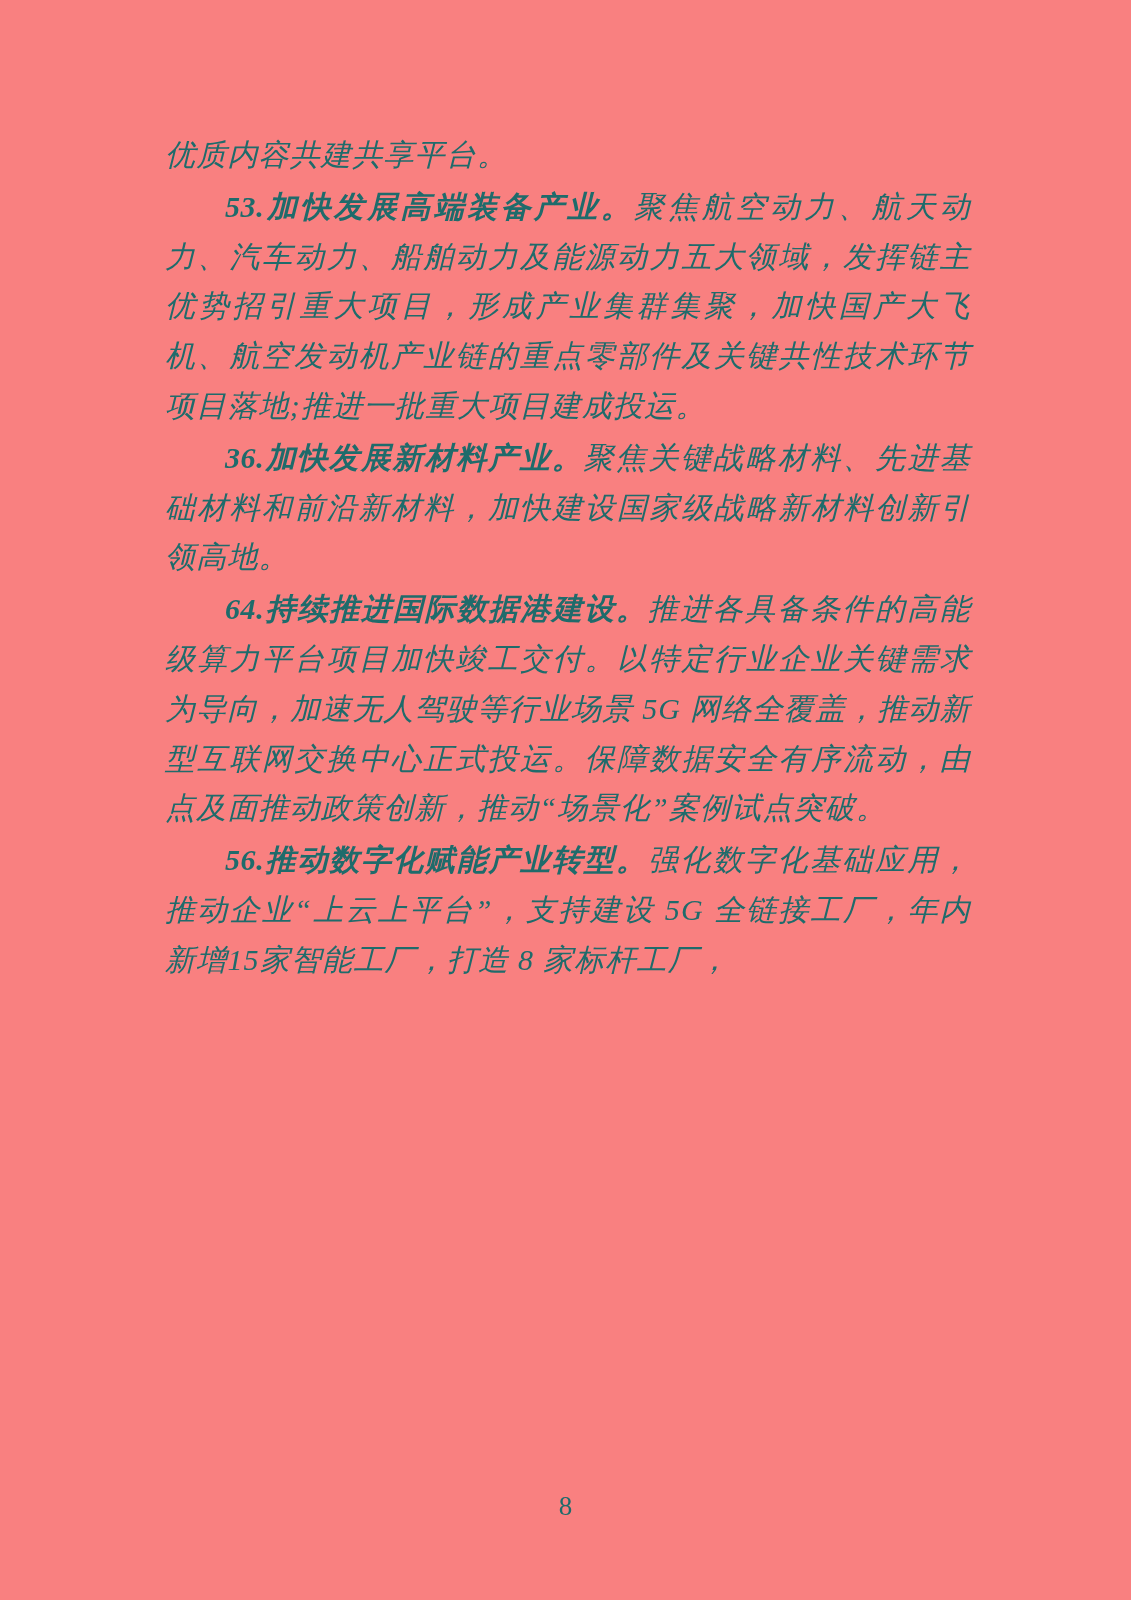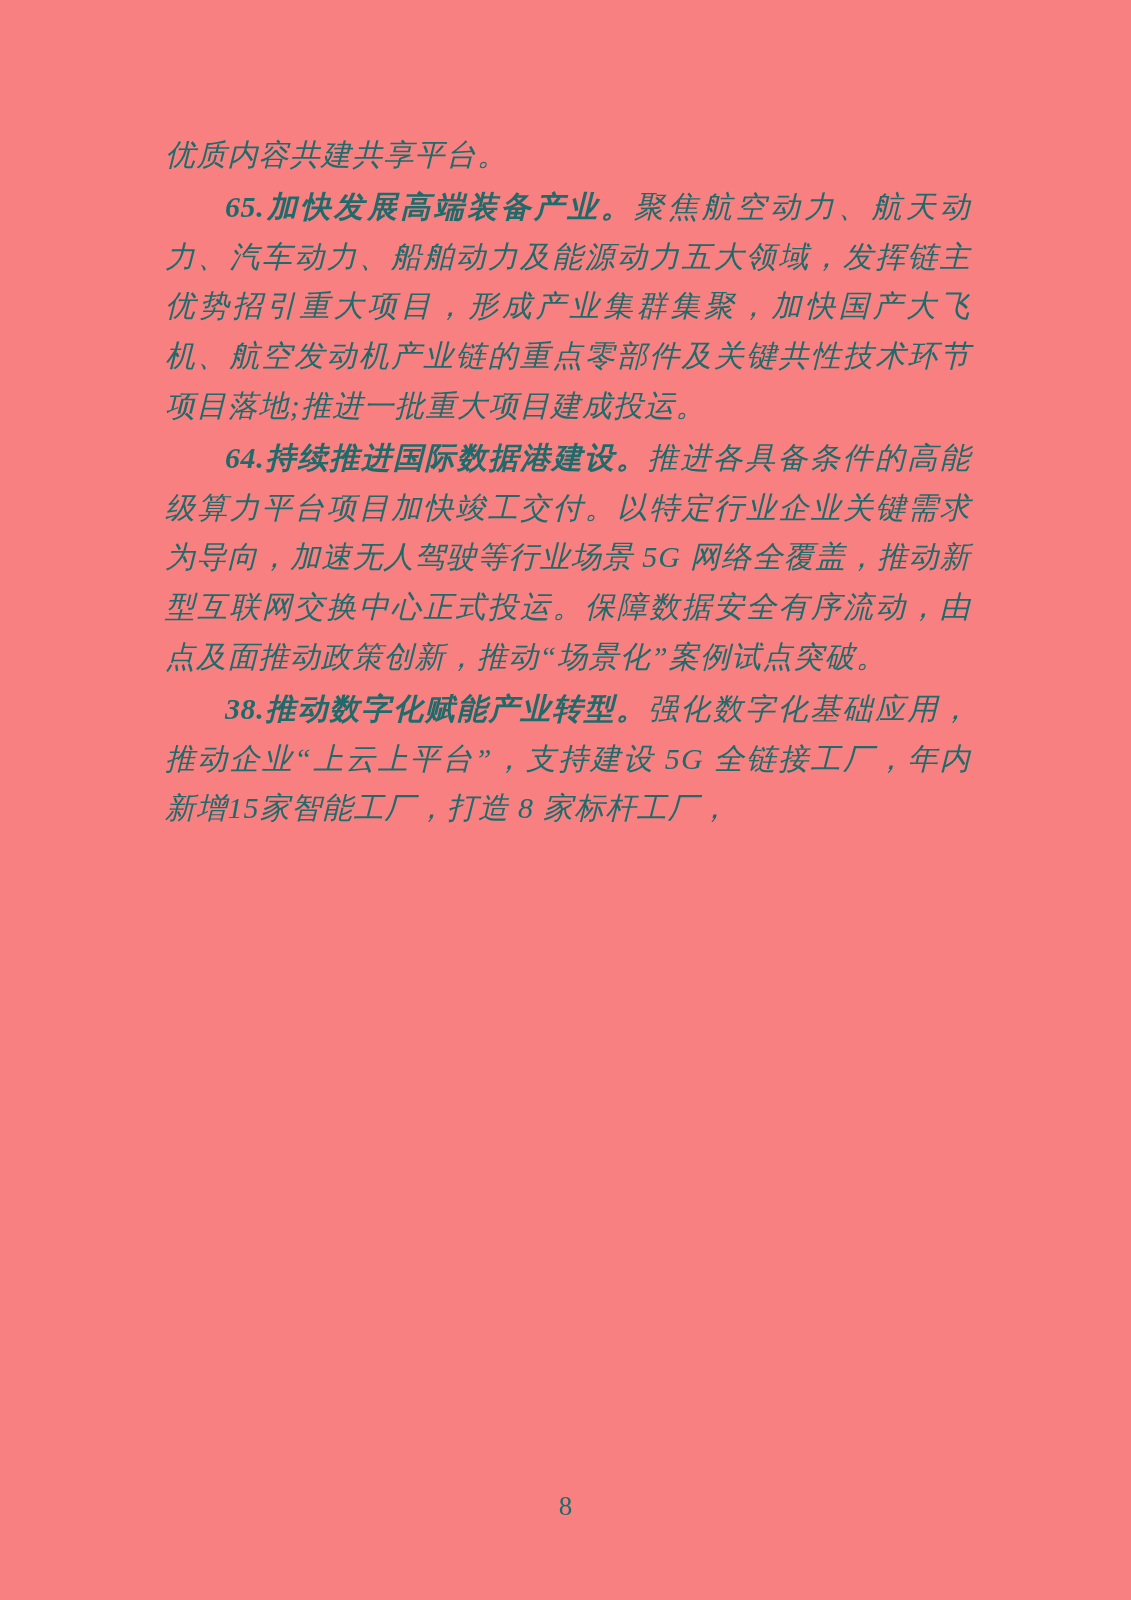--- a/index.html
+++ b/index.html
@@ -55,30 +55,33 @@
 
 <div class="page">
 
   <div class="doc-body">
 
     <p class="para">
       <span>优质内容共建共享平台。</span>
     </p>
 
     <p class="para indent">
-      <span class="lead">65.加快发展高端装备产业。</span><span>聚焦航空动力、航天动力、汽车动力、船舶动力及能源动力五大领域，发挥链主优势招引重大项目，形成产业集群集聚，加快国产大飞机、航空发动机产业链的重点零部件及关键共性技术环节项目落地;推进一批重大项目建成投运。</span>
+      <span class="lead">53.加快发展高端装备产业。</span><span>聚焦航空动力、航天动力、汽车动力、船舶动力及能源动力五大领域，发挥链主优势招引重大项目，形成产业集群集聚，加快国产大飞机、航空发动机产业链的重点零部件及关键共性技术环节项目落地;推进一批重大项目建成投运。</span>
     </p>
 
 
+    <p class="para indent">
+      <span class="lead">36.加快发展新材料产业。</span><span>聚焦关键战略材料、先进基础材料和前沿新材料，加快建设国家级战略新材料创新引领高地。</span>
+    </p>
 
     <p class="para indent">
       <span class="lead">64.持续推进国际数据港建设。</span><span>推进各具备条件的高能级算力平台项目加快竣工交付。以特定行业企业关键需求为导向，加速无人驾驶等行业场景 5G 网络全覆盖，推动新型互联网交换中心正式投运。保障数据安全有序流动，由点及面推动政策创新，推动“场景化”案例试点突破。</span>
     </p>
 
     <p class="para indent">
-      <span class="lead">38.推动数字化赋能产业转型。</span><span>强化数字化基础应用，推动企业“上云上平台”，支持建设 5G 全链接工厂，年内新增15家智能工厂，打造 8 家标杆工厂，</span>
+      <span class="lead">56.推动数字化赋能产业转型。</span><span>强化数字化基础应用，推动企业“上云上平台”，支持建设 5G 全链接工厂，年内新增15家智能工厂，打造 8 家标杆工厂，</span>
     </p>
 
   </div>
 
   <div class="pagenum">8</div>
 
 </div>
 
 </body></html>

